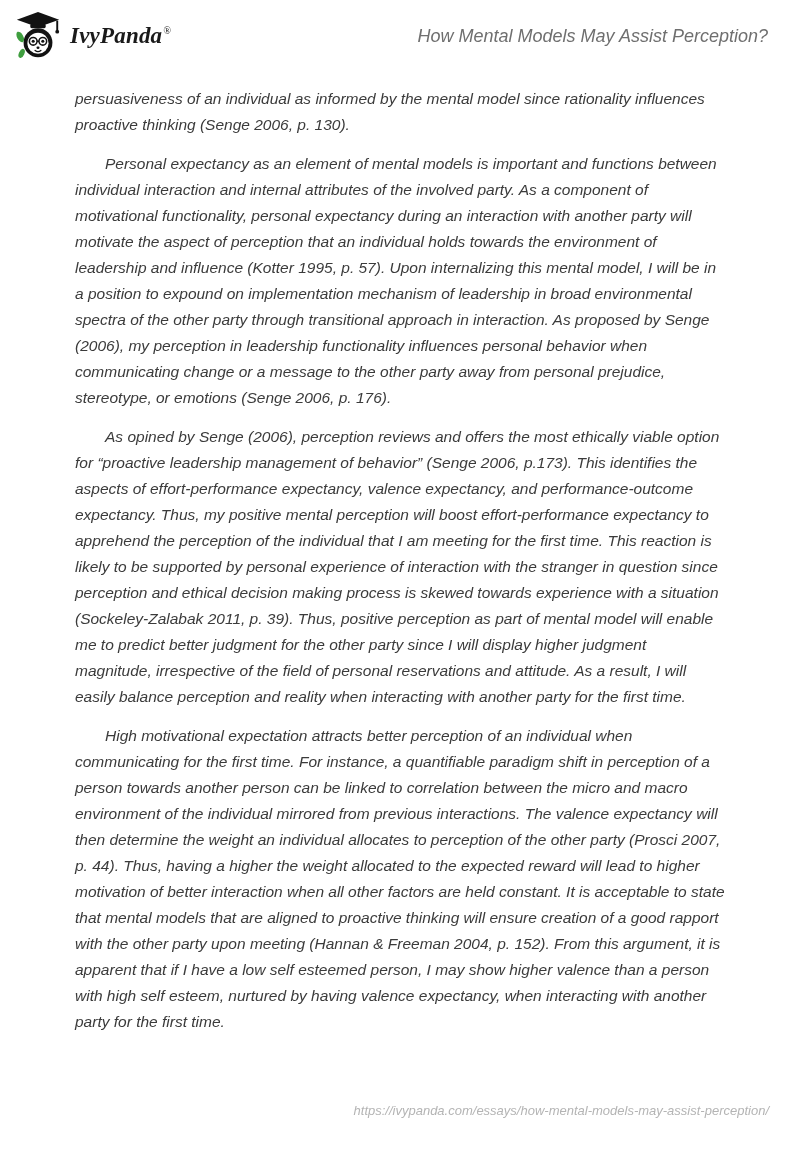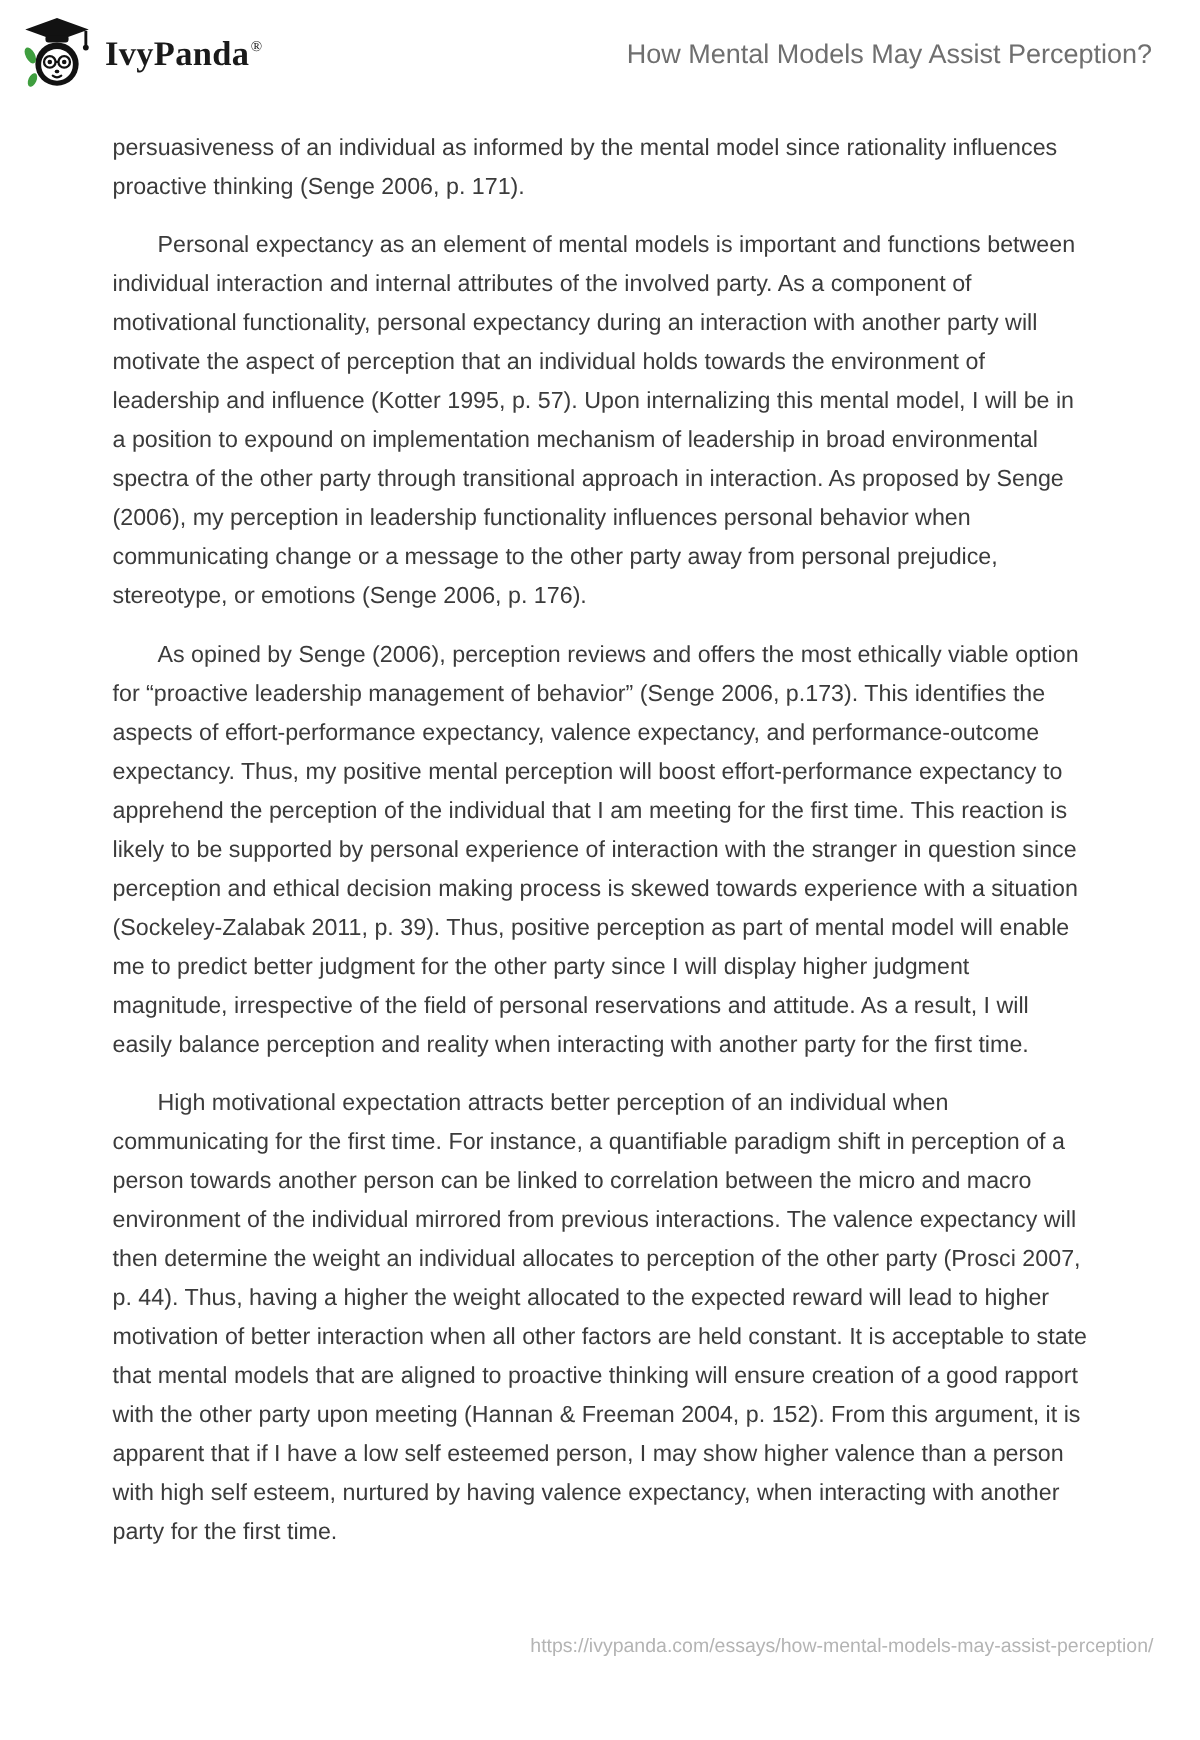--- a/index.html
+++ b/index.html
@@ -4,20 +4,21 @@
 <style>
   html, body { margin: 0; padding: 0; background: #ffffff; }
   .page {
     position: relative;
     width: 800px;
     height: 1120px;
     margin: 0 auto;
     background: #ffffff;
     font-family: "Liberation Sans", sans-serif;
     overflow: hidden;
+    font-style: italic;
   }
   
   .header {
     display: flex;
     align-items: center;
     justify-content: space-between;
     padding: 8px 32px 8px 14px;
     height: 56px;
   }
   .logo {
@@ -52,21 +53,21 @@
     font-size: 15.5px;
     line-height: 26px;
     text-align: left;
   }
   .article p { margin: 0 0 13px 0; }
   .article p.indent { text-indent: 30px; }
   
   .footer-url {
     position: absolute;
     right: 31px;
-    bottom: 16px;
+    bottom: 2px;
     font-size: 13px;
     color: #b4b4b4;
     text-decoration: none;
   }
 </style>
 </head>
 <body>
 
 <div class="page">
 
@@ -94,21 +95,21 @@
 
         <ellipse cx="5.5" cy="27" rx="3.2" ry="6" fill="#3f9e3f" transform="rotate(-28 5.5 27)"></ellipse>
         <ellipse cx="7" cy="44" rx="2.8" ry="5" fill="#3f9e3f" transform="rotate(24 7 44)"></ellipse>
       </svg>
       <span class="brand"><span>IvyPanda</span><sup>®</sup></span>
     </a>
     <div class="page-title">How Mental Models May Assist Perception?</div>
   </div>
 
   <div class="article">
-    <p class="no-indent">persuasiveness of an individual as informed by the mental model since rationality influences proactive thinking (Senge 2006, p. 171).</p>
+    <p class="no-indent">persuasiveness of an individual as informed by the mental model since rationality influences proactive thinking (Senge 2006, p. 130).</p>
     <p class="indent">Personal expectancy as an element of mental models is important and functions between individual interaction and internal attributes of the involved party. As a component of motivational functionality, personal expectancy during an interaction with another party will motivate the aspect of perception that an individual holds towards the environment of leadership and influence (Kotter 1995, p. 57). Upon internalizing this mental model, I will be in a position to expound on implementation mechanism of leadership in broad environmental spectra of the other party through transitional approach in interaction. As proposed by Senge (2006), my perception in leadership functionality influences personal behavior when communicating change or a message to the other party away from personal prejudice, stereotype, or emotions (Senge 2006, p. 176).</p>
     <p class="indent">As opined by Senge (2006), perception reviews and offers the most ethically viable option for “proactive leadership management of behavior” (Senge 2006, p.173). This identifies the aspects of effort-performance expectancy, valence expectancy, and performance-outcome expectancy. Thus, my positive mental perception will boost effort-performance expectancy to apprehend the perception of the individual that I am meeting for the first time. This reaction is likely to be supported by personal experience of interaction with the stranger in question since perception and ethical decision making process is skewed towards experience with a situation (Sockeley-Zalabak 2011, p. 39). Thus, positive perception as part of mental model will enable me to predict better judgment for the other party since I will display higher judgment magnitude, irrespective of the field of personal reservations and attitude. As a result, I will easily balance perception and reality when interacting with another party for the first time.</p>
     <p class="indent">High motivational expectation attracts better perception of an individual when communicating for the first time. For instance, a quantifiable paradigm shift in perception of a person towards another person can be linked to correlation between the micro and macro environment of the individual mirrored from previous interactions. The valence expectancy will then determine the weight an individual allocates to perception of the other party (Prosci 2007, p. 44). Thus, having a higher the weight allocated to the expected reward will lead to higher motivation of better interaction when all other factors are held constant. It is acceptable to state that mental models that are aligned to proactive thinking will ensure creation of a good rapport with the other party upon meeting (Hannan &amp; Freeman 2004, p. 152). From this argument, it is apparent that if I have a low self esteemed person, I may show higher valence than a person with high self esteem, nurtured by having valence expectancy, when interacting with another party for the first time.</p>
   </div>
 
   <a class="footer-url">https://ivypanda.com/essays/how-mental-models-may-assist-perception/</a>
 
 </div>
 
 </body></html>

